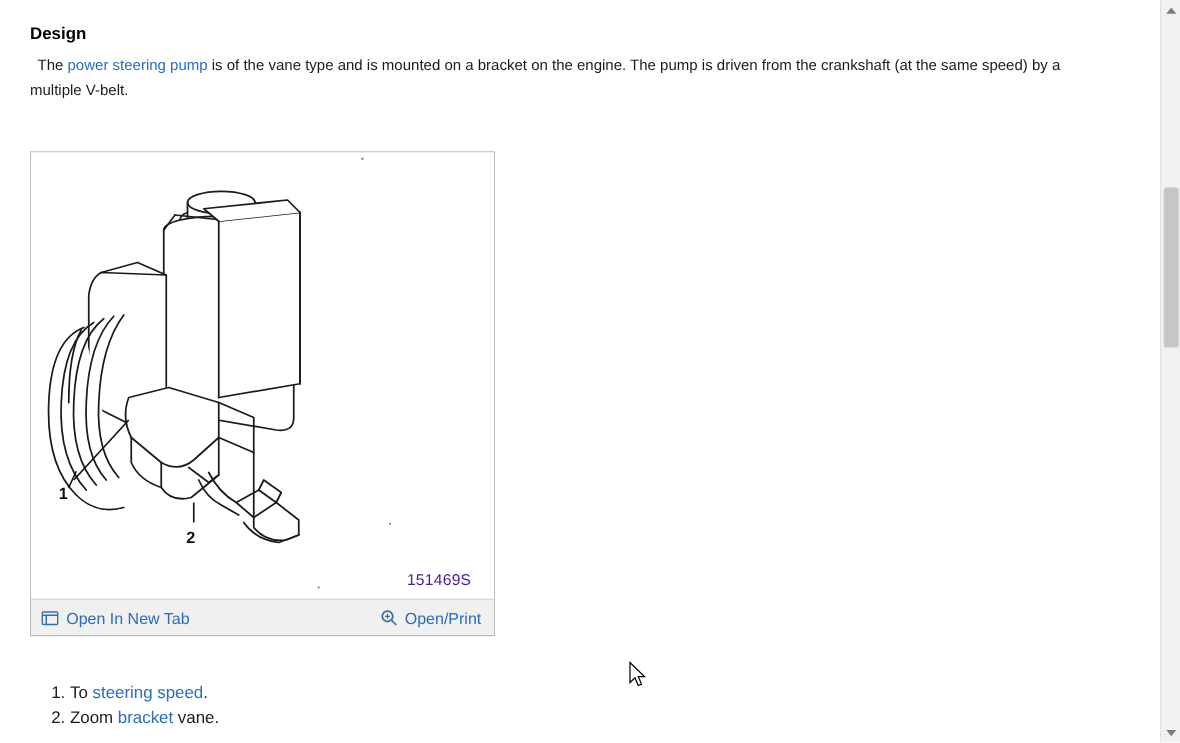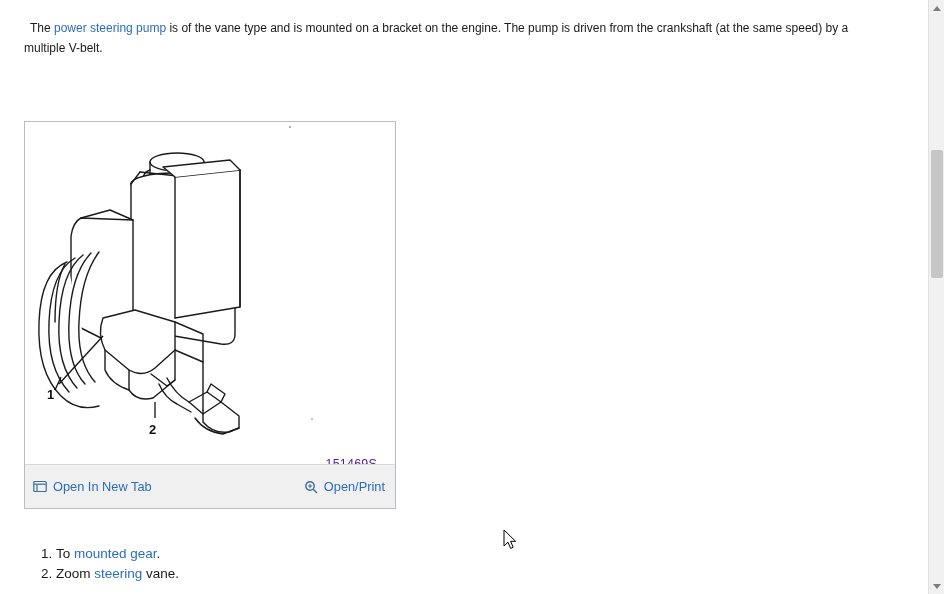--- a/index.html
+++ b/index.html
@@ -67,21 +67,21 @@
     bottom: 8px;
     font-size: 12.5px;
     font-weight: normal;
     color: #4c1d95;
     letter-spacing: 0.2px;
   }
   .figure-toolbar {
     position: absolute;
     left: 0; bottom: 0;
     width: 370px;
-    height: 44px;
+    height: 29px;
     background: #f0f0f0;
     border-top: 1px solid #d7d9dc;
     display: flex;
     align-items: center;
     justify-content: space-between;
     padding: 0 10px 0 8px;
   }
   .tool-btn {
     display: flex;
     align-items: center;
@@ -160,20 +160,21 @@
     pointer-events: none;
   }
 </style>
 </head>
 <body>
 
 <div id="page">
 
   <div class="content">
 
+    <div class="section-title">Design</div>
 
     <p class="para"><span>The </span><a class="link" href="#">power steering pump</a><span> is of the vane type and is mounted on a bracket on the engine. The pump is driven from the crankshaft (at the same speed) by a multiple V-belt.</span></p>
 
     <div class="figure-card">
       <div class="figure-image-area">
         <svg width="370" height="357" viewBox="0 0 370 357">
           <g fill="none" stroke="#1b1b1b" stroke-width="1.4" stroke-linejoin="round" stroke-linecap="round">
 
             <ellipse cx="152" cy="40" rx="27" ry="9" fill="#ffffff"></ellipse>
             <path d="M125 40 L125 54 Q152 64 179 54 L179 40"></path>
@@ -247,22 +248,22 @@
               <path d="M9.2 9.2 L13 13"></path>
               <path d="M4 6 H8 M6 4 V8" stroke-width="1"></path>
             </svg>
           </span>
           <span>Open/Print</span>
         </div>
       </div>
     </div>
 
     <ol class="legend-list">
-      <li><span>To </span><a class="link" href="#">mounted gear</a><span>.</span></li>
-      <li><span>Zoom </span><a class="link" href="#">steering</a><span> vane.</span></li>
+      <li><span>To </span><a class="link" href="#">steering speed</a><span>.</span></li>
+      <li><span>Zoom </span><a class="link" href="#">bracket</a><span> vane.</span></li>
     </ol>
 
   </div>
 
   <div class="scrollbar">
     <div class="sb-top-cap"></div>
     <div class="sb-arrow up">
         <i></i>
       </div>
     <div class="sb-thumb"></div>

